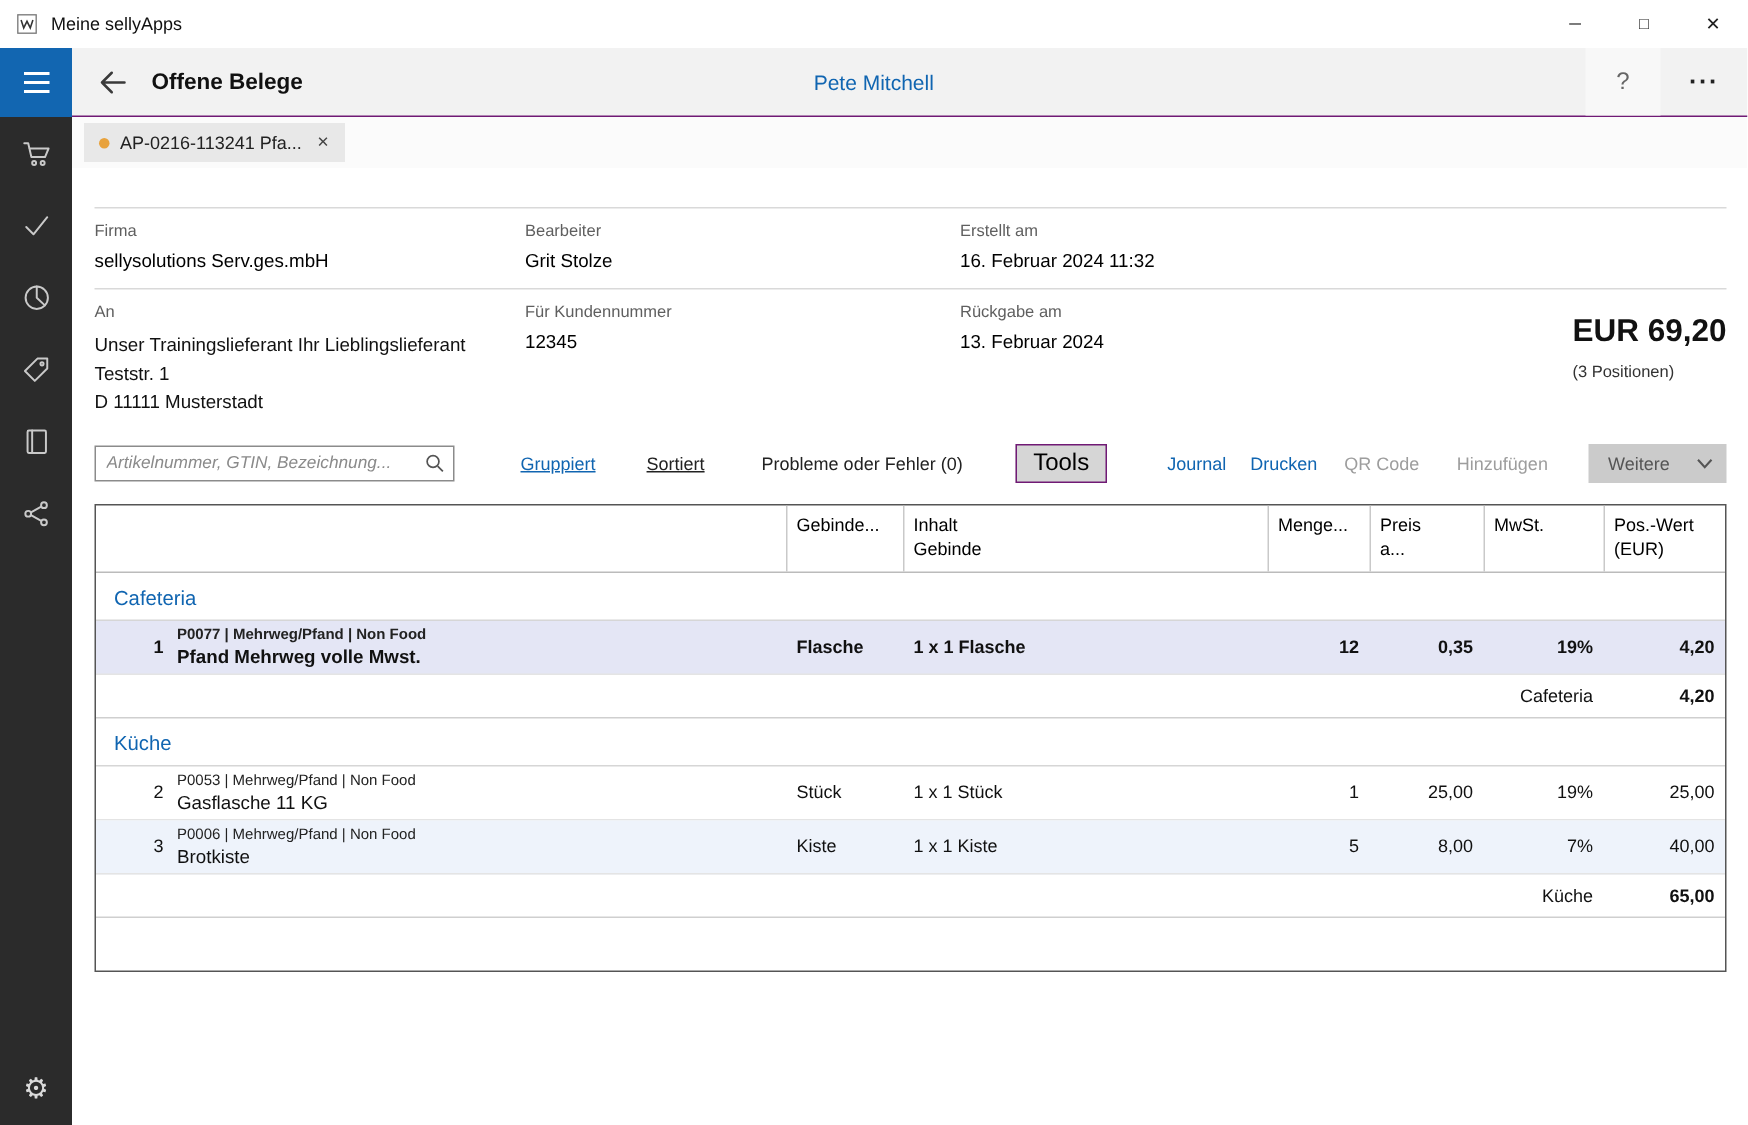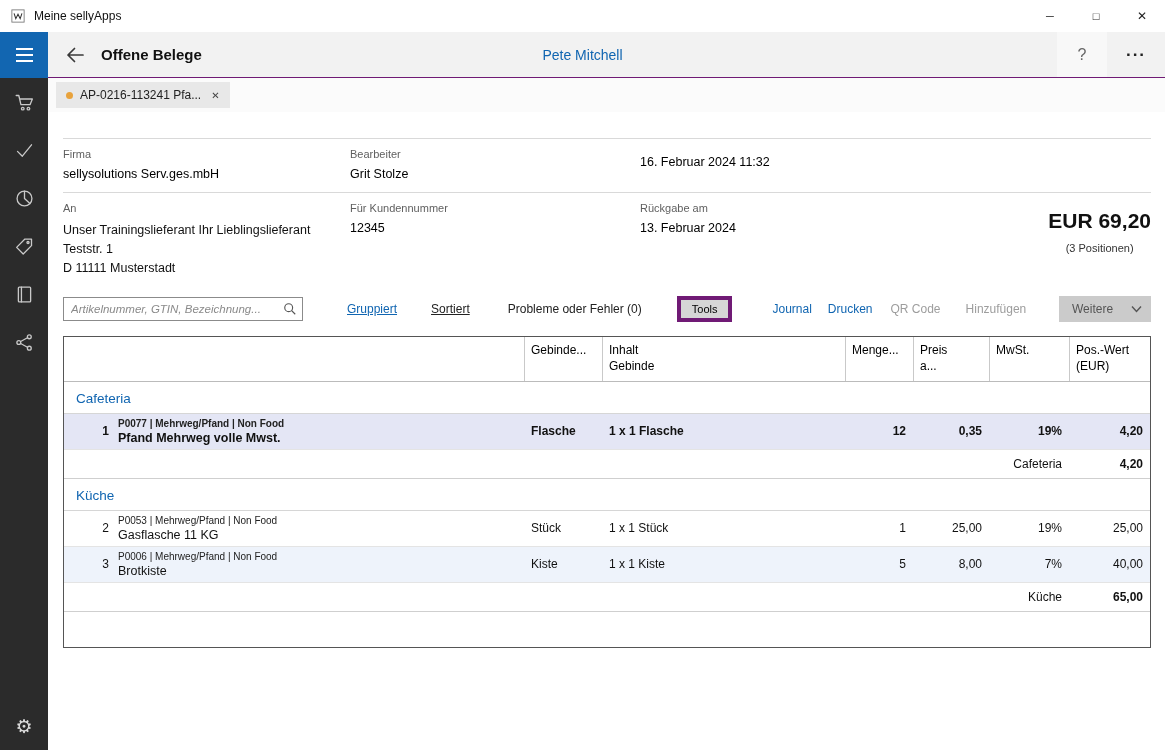--- a/index.html
+++ b/index.html
@@ -57,35 +57,35 @@
   .reject-link { color:var(--blue); font-size:17px; cursor:pointer; }
 
   .hr { border-top:1px solid #d9d9d9; margin-top:12px; }
 
   .info-grid { display:grid; grid-template-columns:287px 290px 1fr; padding:9px 0 11px; }
   .ilabel { font-size:11px; color:#5f5f5f; }
   .ivalue { font-size:12.5px; margin-top:7px; color:#000; }
   .addr { margin-top:7px; }
   .addr div { font-size:12.5px; line-height:1.5; }
   .info2-wrap { position:relative; }
-  .total-block { position:absolute; right:0; top:16px; text-align:center; }
+  .total-block { position:absolute; right:0; top:16px; text-align:left; }
   .total-amount { font-size:21px; font-weight:bold; }
   .total-pos { font-size:11px; margin-top:9px; color:#333; }
 
   
   .toolbar { display:flex; align-items:center; margin-top:8px; font-size:12px; flex:none; }
   .search-wrap { position:relative; width:240px; flex:none; }
   .search-input { width:100%; height:24px; border:1px solid #8b8b8b; padding:0 26px 0 7px; font-size:11.5px; font-family:inherit; background:#fff; }
   .search-input::placeholder { color:#8a8a8a; font-style:italic; }
   .search-icon { position:absolute; right:6px; top:5px; }
   .tlink { color:#222; cursor:pointer; white-space:nowrap; }
   .tlink.blue { color:var(--blue); }
   .tlink.underl { text-decoration:underline; }
   .tlink.disabled { color:#9d9d9d; cursor:default; }
-  .tools-btn { background:#d6d6d6; border:4px solid #701a75; padding:3px 11px; font-size:11px; cursor:pointer; white-space:nowrap; }
+  .tools-btn { background:#d6d6d6; border:1px solid #701a75; padding:3px 11px; font-size:16px; cursor:pointer; white-space:nowrap; }
   .weitere-btn { margin-left:auto; background:#cbcbcb; height:26px; width:92px; display:flex; align-items:center; justify-content:space-between; padding:0 9px 0 13px; color:#555; cursor:pointer; }
   .m-gruppiert { margin-left:44px; }
   .m-sortiert { margin-left:34px;text-decoration:underline; }
   .m-prob { margin-left:38px; }
   .m-tools { margin-left:35px; }
   .m-journal { margin-left:40px; }
   .m-drucken { margin-left:16px; }
   .m-qr { margin-left:18px; }
   .m-hinz { margin-left:25px; }
 
@@ -208,20 +208,21 @@
       <div class="info-grid">
         <div>
           <div class="ilabel">Firma</div>
           <div class="ivalue">sellysolutions Serv.ges.mbH</div>
         </div>
         <div>
           <div class="ilabel">Bearbeiter</div>
           <div class="ivalue">Grit Stolze</div>
         </div>
         <div>
+          <div class="ilabel">Erstellt am</div>
           <div class="ivalue">16. Februar 2024 11:32</div>
         </div>
       </div>
 
       <div class="hr" style="margin-top:0"></div>
 
       <div class="info2-wrap">
         <div class="info-grid">
           <div>
             <div class="ilabel">An</div>

